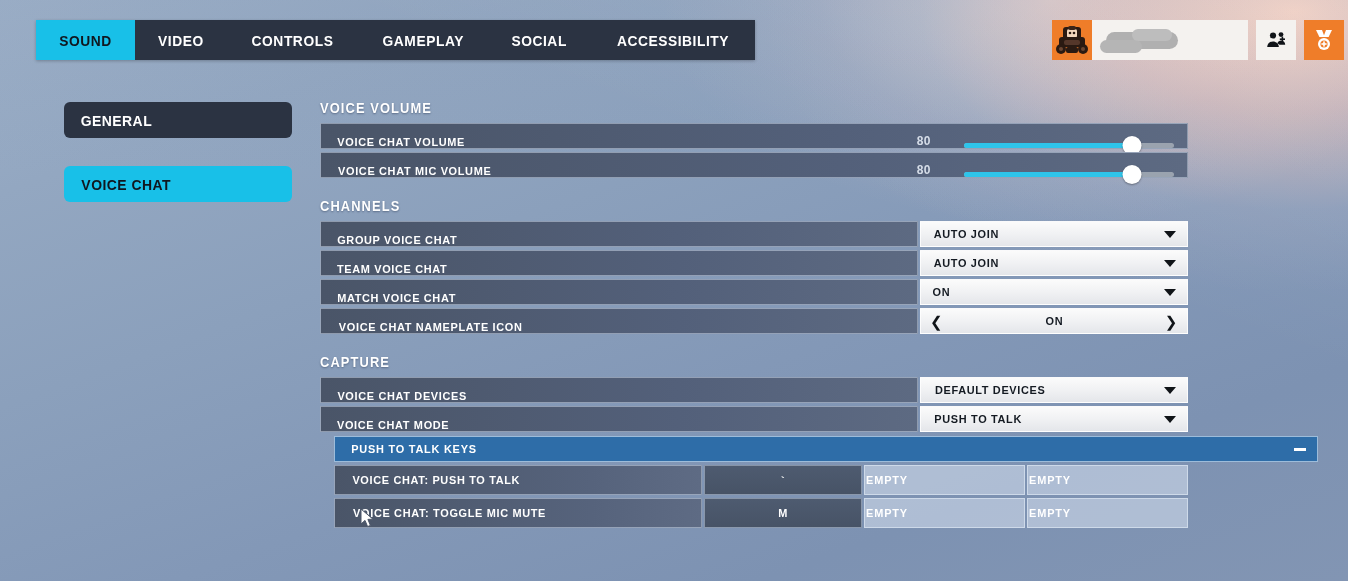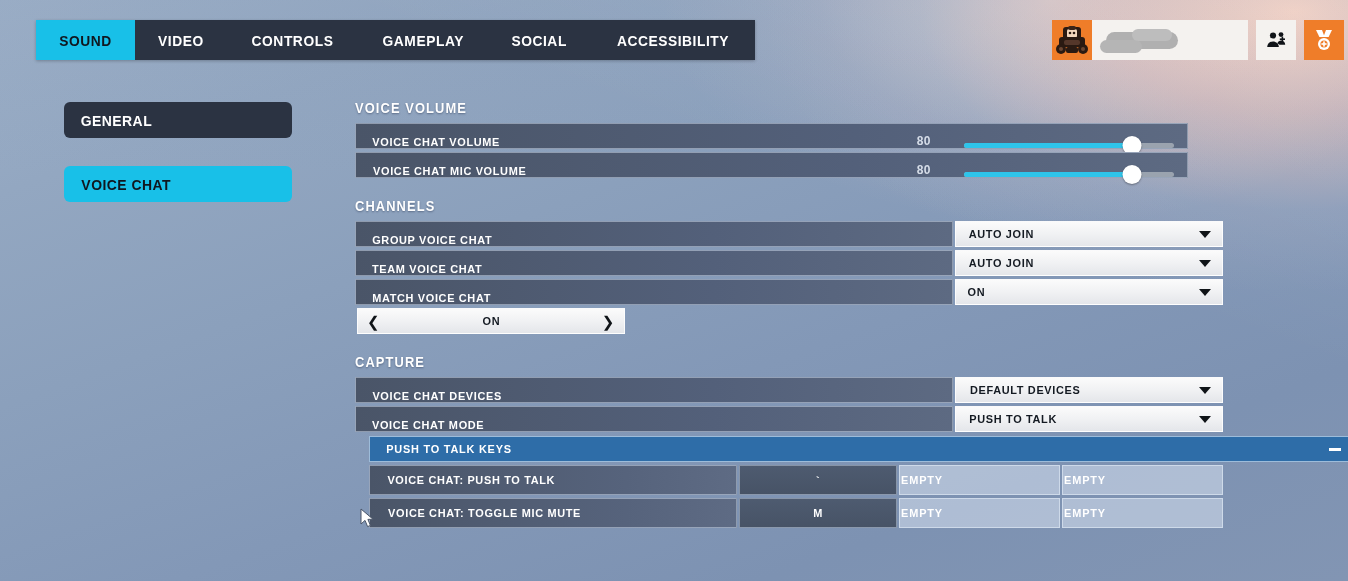--- a/index.html
+++ b/index.html
@@ -97,21 +97,21 @@
   .nav-item.active { background: #18c0e8; color: #10171f; margin-top: 28px; }
 
   
   #panel { position: absolute; left: 320px; top: 100px; width: 868px; }
   .sect-title {
     font-size: 14px; font-weight: bold; color: #ffffff;
     letter-spacing: 1.2px; margin-bottom: 7px;
     text-shadow: 0 1px 2px rgba(30,45,70,0.45);
   }
   .sect-title span { display:inline-block; transform: scaleX(0.92); transform-origin: left; }
-  .sect { margin-bottom: 20px; margin-left: 35px; }
+  .sect { margin-bottom: 20px; }
 
   .row { display: flex; align-items: stretch; height: 26px; margin-bottom: 3px; }
   .row-label {
     flex: 0 0 598px;
     background: linear-gradient(to right, #4a5568 0%, #53607a 60%, #5d6a82 100%);
     border: 1px solid rgba(200,214,232,0.55);
     display: flex; align-items: flex-end; padding-left: 13px;
     color: #ffffff; font-size: 11.5px; font-weight: bold; letter-spacing: 0.7px;
   }
   .row-label span { display:inline-block; transform: scaleX(0.95); }
@@ -337,20 +337,23 @@
       <div class="row-label">
         <span>MATCH VOICE CHAT</span>
       </div>
       <div class="ctrl">
         <div class="val"><span>ON</span></div>
         <div class="chev-down"></div>
       </div>
     </div>
 
     <div class="row">
+      <div class="row-label">
+        <span>VOICE CHAT NAMEPLATE ICON</span>
+      </div>
       <div class="ctrl stepper">
         <div class="arrow">❮</div>
         <div class="val"><span>ON</span></div>
         <div class="arrow">❯</div>
       </div>
     </div>
   </div>
 
   <div class="sect">
     <div class="sect-title">

